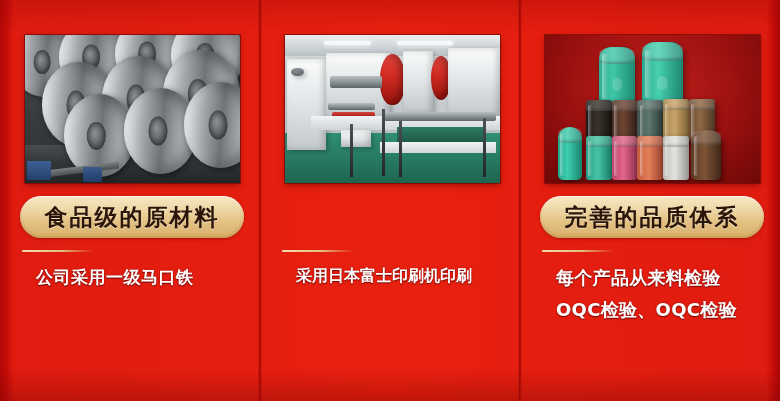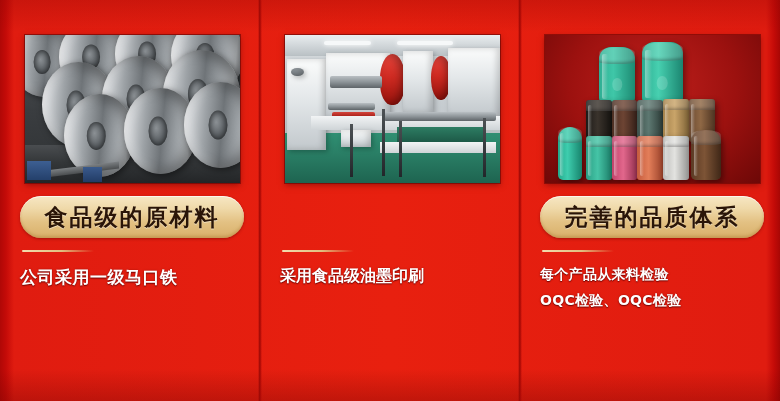--- a/index.html
+++ b/index.html
@@ -122,28 +122,28 @@
   }
   .rule{
     position:absolute;left:22px;top:250px;width:72px;height:2px;
     background:linear-gradient(90deg,#f3dcae 0%,#e0bf7f 55%,rgba(224,191,127,0) 100%);
     border-radius:1px;
   }
   .lines{
     position:absolute;left:20px;right:12px;top:266px;
   }
   .lines p{
-    margin:0 0 8px 0;
+    margin:0 0 8px 16px;
     font-family:"DejaVu Sans","Liberation Sans",sans-serif;
     font-size:17px;font-weight:bold;letter-spacing:.5px;
     color:#ffffff;white-space:nowrap;
     text-shadow:0 1px 1px rgba(105,4,3,.85), 0 0 2px rgba(120,6,4,.6);
   }
   .p2 .lines p{font-size:16px;letter-spacing:0px;}
-  .p3 .lines p{font-size:14px;letter-spacing:.3px;}
+  .p3 .lines p{font-size:18px;letter-spacing:.3px;}
 </style>
 </head>
 <body>
 
 <div id="stage">
   <div class="panels">
 
     <div class="panel p1">
       <div class="photo-wrap">
         <div class="photo ph-coils">
@@ -204,21 +204,21 @@
           <div class="mach" style="left:26%;top:64%;width:14%;height:12%;"></div>
 
           <div class="post" style="left:45%;top:50%;height:45%;"></div>
           <div class="post" style="left:53%;top:58%;height:38%;"></div>
           <div class="post" style="left:92%;top:56%;height:40%;"></div>
           <div class="post" style="left:30%;top:60%;height:36%;"></div>
         </div>
       </div>
       <div class="rule"></div>
       <div class="lines">
-        <p>采用食品级油墨印刷</p>
+        <p>采用日本富士印刷机印刷</p>
       </div>
     </div>
 
     <div class="panel p3">
       <div class="photo-wrap">
         <div class="photo ph-tins">
 
           <div class="tin round" style="left:25%;top:8%;width:17%;height:38%;background:linear-gradient(90deg,#2fae93,#3fc7a8 40%,#1d8a72);">
             <div class="lid"></div>
               <div class="gloss"></div>

